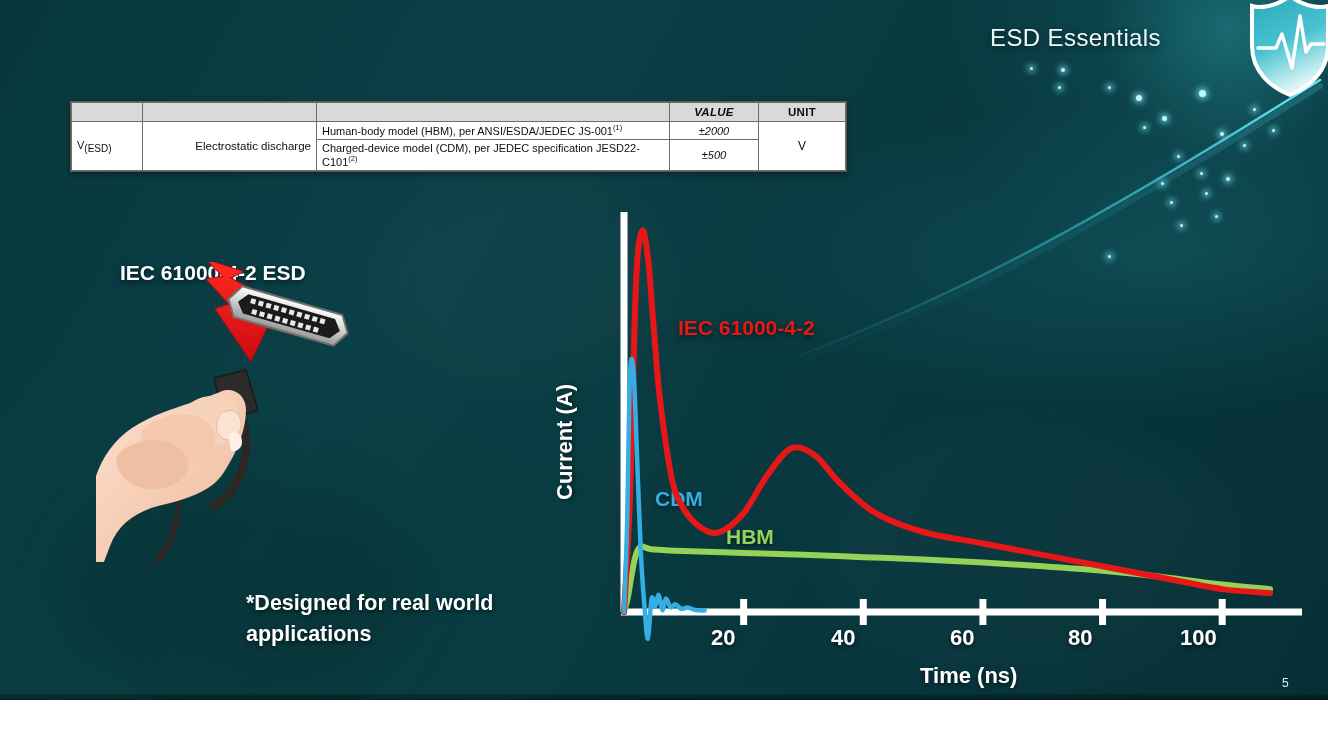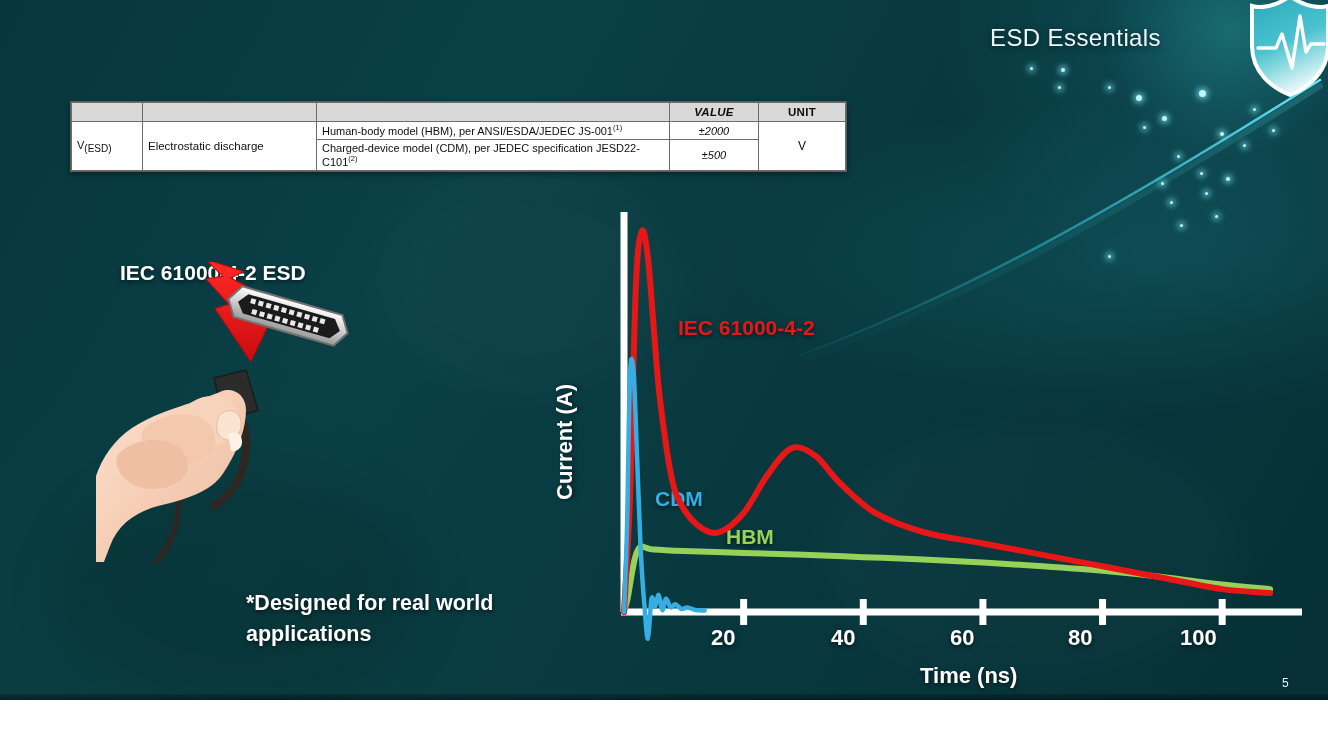--- a/index.html
+++ b/index.html
@@ -57,21 +57,21 @@
   }
   .ds-caption{
     padding:3px 0 4px 6px;font-size:13.5px;font-weight:bold;color:#101010;
   }
   .ds-caption .num{margin-right:12px;}
   table.ds{border-collapse:collapse;width:100%;table-layout:fixed;}
   table.ds td,table.ds th{border:1px solid #6d6d6d;padding:2px 5px;color:#0e0e0e;vertical-align:middle;}
   table.ds .hdr{background:#d9d9d9;height:19px;}
   table.ds .hdr .hcell{text-align:center;font-size:11.5px;font-weight:bold;letter-spacing:.3px;}
   .c-sym{width:60px;font-size:11px;}
-  .c-par{width:163px;font-size:11.5px;}
+  .c-par{width:163px;font-size:11.5px;text-align:right;}
   .c-desc{font-size:11px;line-height:1.15;}
   .c-val{width:78px;text-align:center;font-size:11px;font-style:italic;}
   .c-unit{width:76px;text-align:center;font-size:12px;}
   sub{font-size:10px;}
   sup{font-size:7.5px;}
 
   
   .lbl-iec{
     position:absolute;left:120px;top:261px;font-size:21px;font-weight:bold;color:#ffffff;
     text-shadow:0 2px 4px rgba(0,0,0,.6);white-space:nowrap;

